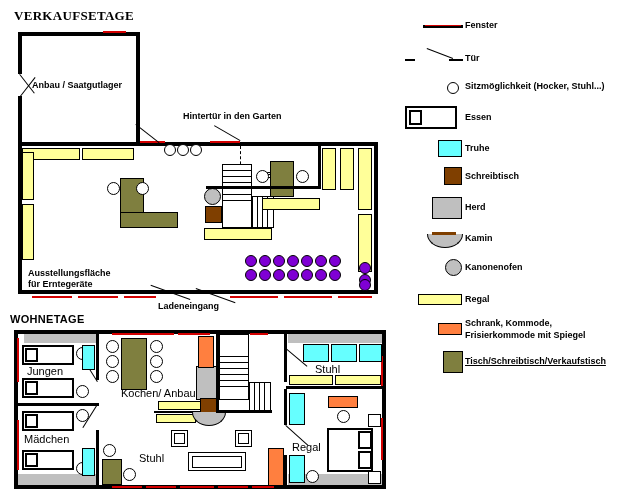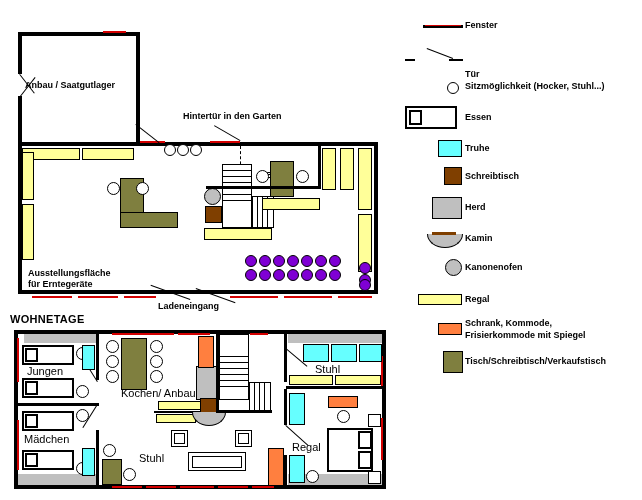--- a/index.html
+++ b/index.html
@@ -107,34 +107,35 @@
     white-space: nowrap;
     line-height: 11px;
   }
   .legend-swatch { position: absolute; box-sizing: border-box; }
 </style>
 </head>
 <body>
 
 <div class="stage">
 
+  <div class="plan-title" id="title-verkauf">VERKAUFSETAGE</div>
   <div class="plan-title" id="title-wohn">WOHNETAGE</div>
 
   <div>
 
     <div class="wall" style="left:18px; top:32px; width:122px; height:4px;"></div>
     <div class="win" style="left:103px; top:31px; width:23px; height:2px;"></div>
     <div class="wall" style="left:18px; top:32px; width:4px; height:42px;"></div>
     <div class="wall" style="left:18px; top:96px; width:4px; height:50px;"></div>
     <div class="wall" style="left:136px; top:32px; width:4px; height:110px;"></div>
 
     <div class="doorline" style="left:20px; top:74px; width:24px; transform:rotate(52deg);"></div>
     <div class="doorline" style="left:20px; top:96px; width:24px; transform:rotate(-52deg);"></div>
 
-    <div class="room-label" style="left:25px; top:80px;">Anbau / Saatgutlager</div>
+    <div class="room-label" style="left:32px; top:80px;">Anbau / Saatgutlager</div>
 
     <div class="wall" style="left:18px; top:142px; width:4px; height:152px;"></div>
     <div class="wall" style="left:18px; top:290px; width:360px; height:4px;"></div>
     <div class="wall" style="left:374px; top:142px; width:4px; height:152px;"></div>
     <div class="wall" style="left:18px; top:142px; width:118px; height:4px;"></div>
     <div class="wall" style="left:136px; top:142px; width:70px; height:4px;"></div>
     <div class="wall" style="left:206px; top:142px; width:172px; height:4px;"></div>
 
     <div class="win" style="left:140px; top:141px; width:25px; height:2px;"></div>
     <div class="win" style="left:210px; top:141px; width:30px; height:2px;"></div>
@@ -349,21 +350,21 @@
     <div class="legend-row" style="top:6px;">
       <div class="legend-swatch" style="left:18px; top:5px; width:40px; height:3px; background:#000;"></div>
       <div class="legend-swatch" style="left:20px; top:5px; width:36px; height:1px; background:#d40000;"></div>
       <div class="legend-label" style="left:60px; top:0px;">Fenster</div>
     </div>
 
     <div class="legend-row" style="top:32px;">
       <div class="legend-swatch" style="left:0px; top:13px; width:10px; height:2px; background:#000;"></div>
       <div class="legend-swatch" style="left:22px; top:2px; width:28px; height:1px; background:#000; transform:rotate(21deg); transform-origin:0 0;"></div>
       <div class="legend-swatch" style="left:44px; top:13px; width:14px; height:2px; background:#000;"></div>
-      <div class="legend-label" style="left:60px; top:7px;margin-top:16px;">Tür</div>
+      <div class="legend-label" style="left:60px; top:7px;">Tür</div>
     </div>
 
     <div class="legend-row" style="top:64px;">
       <div class="legend-swatch" style="left:42px; top:4px; width:12px; height:12px; border:1px solid #000; border-radius:50%; background:#fff;"></div>
       <div class="legend-label" style="left:60px; top:3px;">Sitzmöglichkeit (Hocker, Stuhl...)</div>
     </div>
 
     <div class="legend-row" style="top:92px;">
       <div class="legend-swatch" style="left:0px; top:0px; width:52px; height:23px; border:2px solid #000; background:#fff;"></div>
       <div class="legend-swatch" style="left:4px; top:4px; width:13px; height:15px; border:2px solid #000; background:#fff;"></div>
@@ -402,17 +403,17 @@
     </div>
 
     <div class="legend-row" style="top:307px;">
       <div class="legend-swatch" style="left:33px; top:2px; width:24px; height:12px; border:1px solid #000; background:#ff7f3f;"></div>
       <div class="legend-label" style="left:60px; top:-3px;">Schrank, Kommode,</div>
       <div class="legend-label" style="left:60px; top:9px;">Frisierkommode mit Spiegel</div>
     </div>
 
     <div class="legend-row" style="top:337px;">
       <div class="legend-swatch" style="left:38px; top:0px; width:20px; height:22px; border:1px solid #000; background:#7f7f3f;"></div>
-      <div class="legend-label" style="left:60px; top:5px;">Tisch/Schreibtisch/Verkaufstisch</div>
+      <div class="legend-label" style="left:60px; top:5px;text-decoration:underline;">Tisch/Schreibtisch/Verkaufstisch</div>
     </div>
   </div>
 
 </div>
 
 </body></html>

